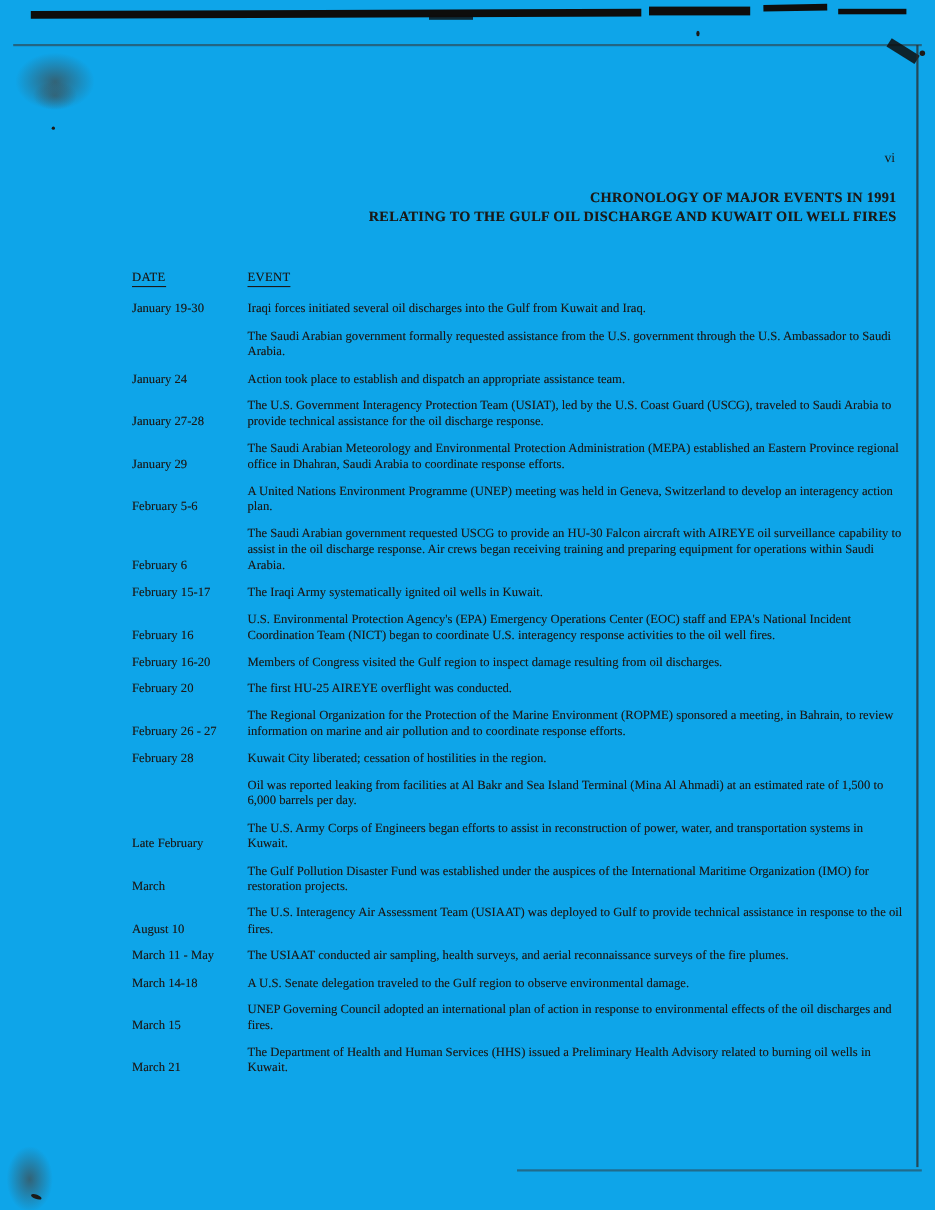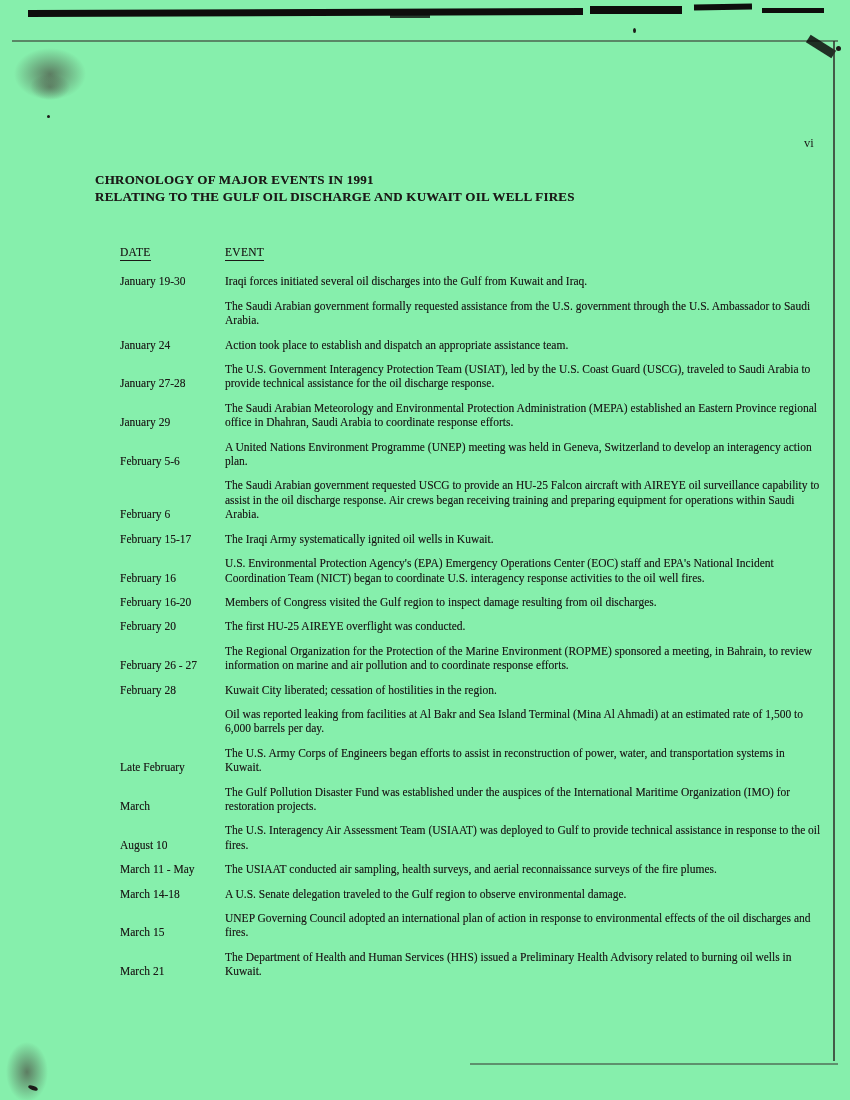--- a/index.html
+++ b/index.html
@@ -5,21 +5,21 @@
   html, body { margin: 0; padding: 0; }
   body {
     width: 850px; height: 1100px;
     background: #e9e8e4;
     font-family: "Liberation Serif", serif;
     position: relative;
     overflow: hidden;
   }
   .page {
     position: absolute; inset: 0;
-    background: #86efac;
+    background: #0ea5e9;
     color: #1b1917;
   }
   
   .artifact { position: absolute; background: #0e0d0c; }
   .bar1 { left: 28px;  top: 9px;  width: 555px; height: 7px; transform: rotate(-0.2deg); }
   .bar2 { left: 590px; top: 6px;  width: 92px;  height: 8px; }
   .bar3 { left: 694px; top: 4px;  width: 58px;  height: 6px; transform: rotate(-1deg); }
   .bar4 { left: 762px; top: 8px;  width: 62px;  height: 5px; }
   .bar5 { left: 390px; top: 14px; width: 40px;  height: 4px; opacity: .8; }
   .top-rule { left: 12px; top: 40px; width: 826px; height: 2px; opacity: .55; background: #34322e; }
@@ -38,21 +38,21 @@
   .sp2 { left: 633px; top: 28px;  width: 3px; height: 5px; }
   .sp3 { left: 28px;  top: 1086px; width: 10px; height: 4px; transform: rotate(20deg); }
   .sp4 { left: 836px; top: 46px;  width: 5px; height: 5px; }
 
   .page-number {
     position: absolute; left: 804px; top: 136px;
     font-size: 12.5px;
   }
   .title {
     position: absolute; left: 95px; top: 171px; width: 720px;
-    text-align: left;
+    text-align: right;
     font-weight: bold;
     font-size: 13px;
     letter-spacing: .25px;
     line-height: 17px;
     text-shadow: 0 0 .5px rgba(25,22,20,.5);
   }
   .chron-table {
     position: absolute; left: 120px; top: 245px; width: 702px;
     font-size: 11.5px;
     line-height: 14.4px;
@@ -141,21 +141,21 @@
   <div class="row">
     <div class="date-cell">February 5-6</div>
     <div class="event-cell">
             <div class="para">A United Nations Environment Programme (UNEP) meeting was held in Geneva, Switzerland to develop an interagency action plan.</div>
           </div>
   </div>
 
   <div class="row">
     <div class="date-cell">February 6</div>
     <div class="event-cell">
-            <div class="para">The Saudi Arabian government requested USCG to provide an HU-25 Falcon aircraft with AIREYE oil surveillance capability to assist in the oil discharge response.  Air crews began receiving training and preparing equipment for operations within Saudi Arabia.</div>
+            <div class="para">The Saudi Arabian government requested USCG to provide an HU-30 Falcon aircraft with AIREYE oil surveillance capability to assist in the oil discharge response.  Air crews began receiving training and preparing equipment for operations within Saudi Arabia.</div>
           </div>
   </div>
 
   <div class="row">
     <div class="date-cell">February 15-17</div>
     <div class="event-cell">
             <div class="para">The Iraqi Army systematically ignited oil wells in Kuwait.</div>
           </div>
   </div>
 

